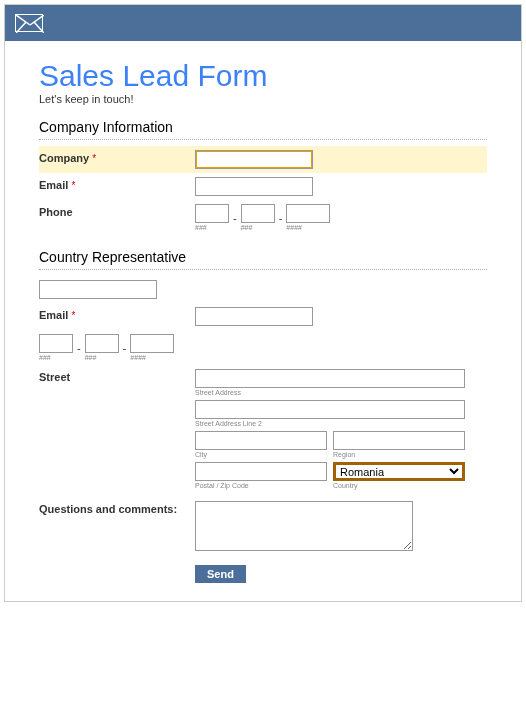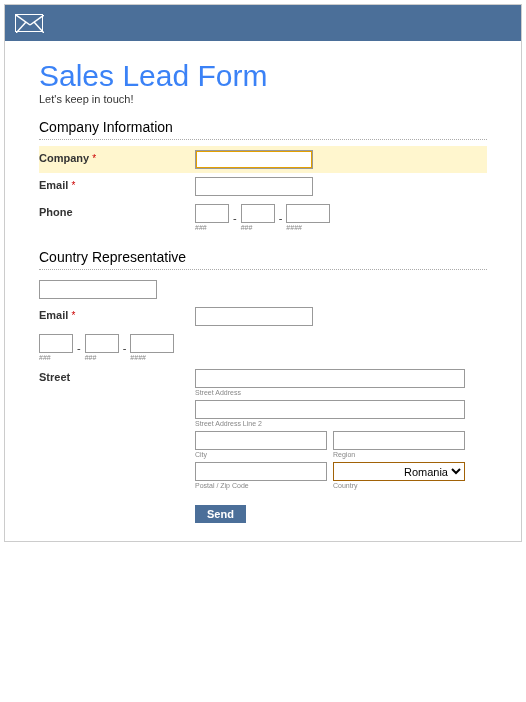--- a/index.html
+++ b/index.html
@@ -99,23 +99,22 @@
   .name-group > div { display:flex; flex-direction:column; }
   .input-name { width: 72px; }
   .addr-wide { width: 270px; }
   .addr-half { width: 132px; }
   .addr-row { display:flex; gap:6px; }
   .addr-block > div { margin-bottom:4px; }
   select.country {
     width: 132px;
     height: 19px;
     font-size: 11px;
-    border: 1px solid #a16207;
+    border: 3px solid #a16207;
     background:#fff;
-    text-align:right;
   }
   textarea {
     font-family: inherit;
     font-size: 11px;
     border: 1px solid #999;
     width: 218px;
     height: 50px;
     resize: both;
   }
   .submit-row { padding: 8px 0 4px 156px; }
@@ -270,19 +269,27 @@
               <option>Romania</option>
             </select>
             <span class="sub-under">Country</span>
           </div>
         </div>
       </div>
     </div>
 
 
 
+    <div class="row">
+      <div class="label-cell">
+        <span>Questions and comments:</span>
+      </div>
+      <div class="input-cell">
+        <textarea style=""></textarea>
+      </div>
+    </div>
 
     <div class="submit-row">
       <button class="send">Send</button>
     </div>
 
   </div>
 </div>
 
 </body></html>

